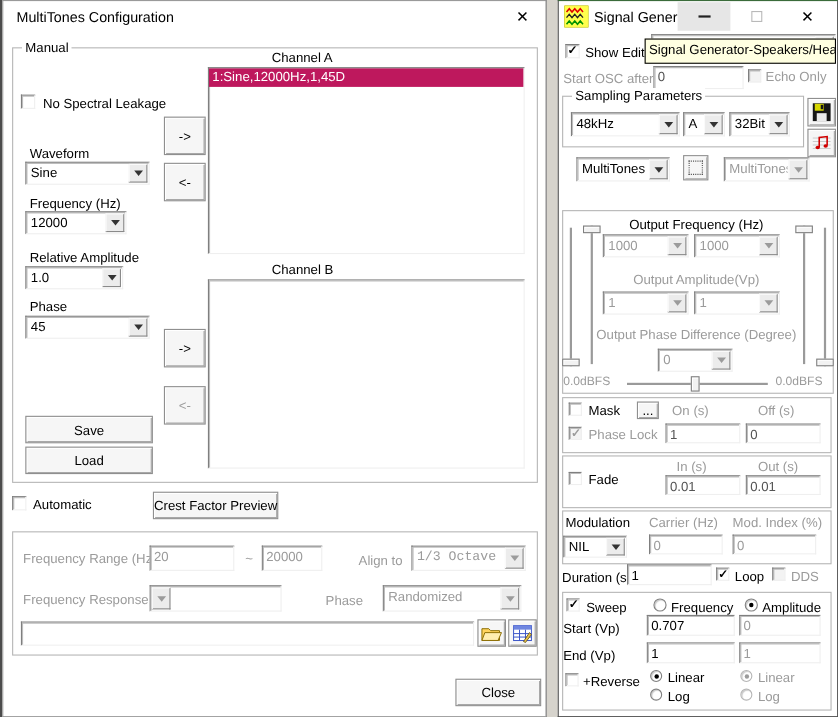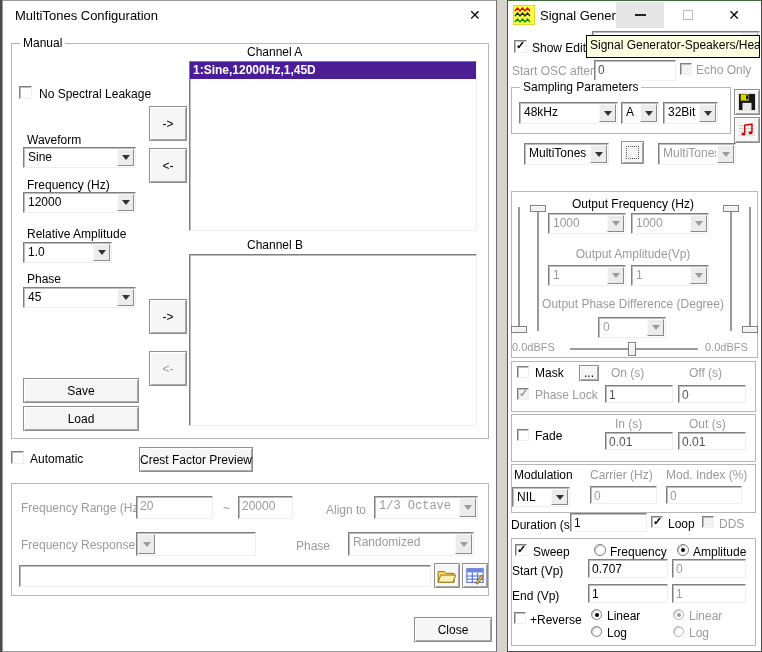--- a/index.html
+++ b/index.html
@@ -92,37 +92,37 @@
 
   <div class="group" style="left:8px; top:42px; width:478px; height:396px;">
     <span class="glabel">Manual</span>
   </div>
 
   <span class="cb" style="left:16px; top:85px;"></span>
   <span class="abs lbl" style="left:36px; top:86px;">No Spectral Leakage</span>
 
   <span class="abs lbl" style="left:244px; top:44px;">Channel A</span>
   <div class="listbox" style="left:186px; top:60px; width:288px; height:170px;">
-    <div class="sel" style="background:#4c1d95;font-weight:bold;">1:Sine,12000Hz,1,45D</div>
+    <div class="sel" style="background:#be185d;">1:Sine,12000Hz,1,45D</div>
   </div>
 
   <span class="abs lbl" style="left:244px; top:237px;">Channel B</span>
   <div class="listbox" style="left:186px; top:253px; width:288px; height:172px;"></div>
 
   <div class="btn" style="left:146px; top:105px; width:38px; height:35px;">-&gt;</div>
   <div class="btn" style="left:146px; top:147px; width:38px; height:35px;">&lt;-</div>
 
   <span class="abs lbl" style="left:24px; top:132px;">Waveform</span>
   <div class="combo" style="left:20px; top:146px; width:113px; height:21px;">
     <span class="val">Sine</span>
       <span class="dd"></span>
   </div>
 
   <span class="abs lbl" style="left:24px; top:177px;">Frequency (Hz)</span>
-  <div class="combo" style="left:20px; top:191px; width:113px; height:21px;">
+  <div class="combo" style="left:20px; top:191px; width:92px; height:21px;">
     <span class="val">12000</span>
       <span class="dd"></span>
   </div>
 
   <span class="abs lbl" style="left:24px; top:226px;">Relative Amplitude</span>
   <div class="combo" style="left:20px; top:241px; width:89px; height:21px;">
     <span class="val">1.0</span>
       <span class="dd"></span>
   </div>
 

